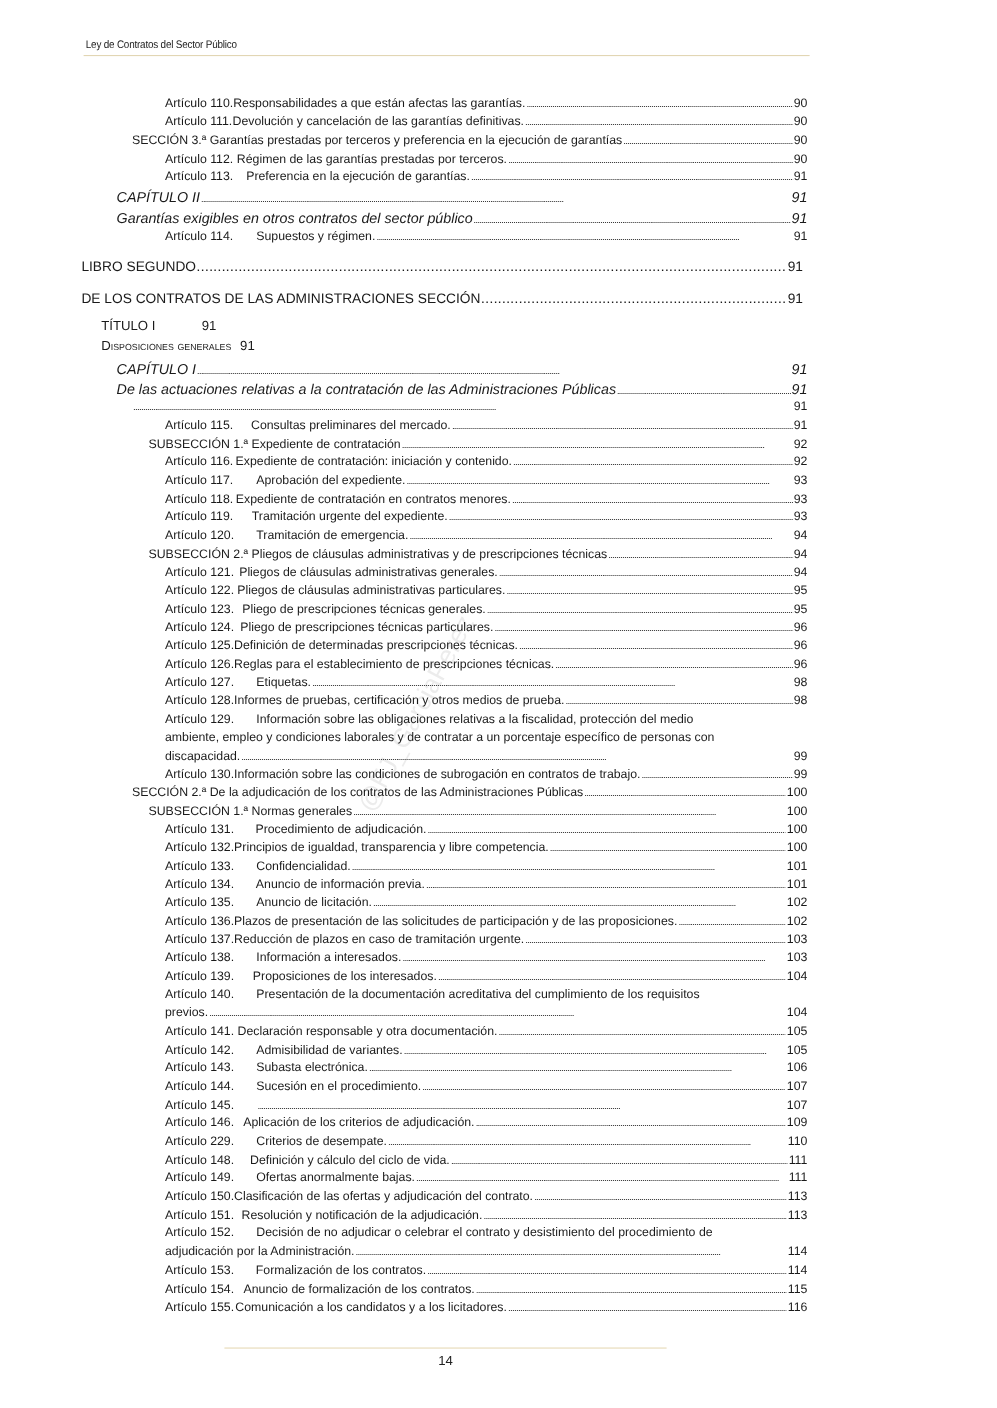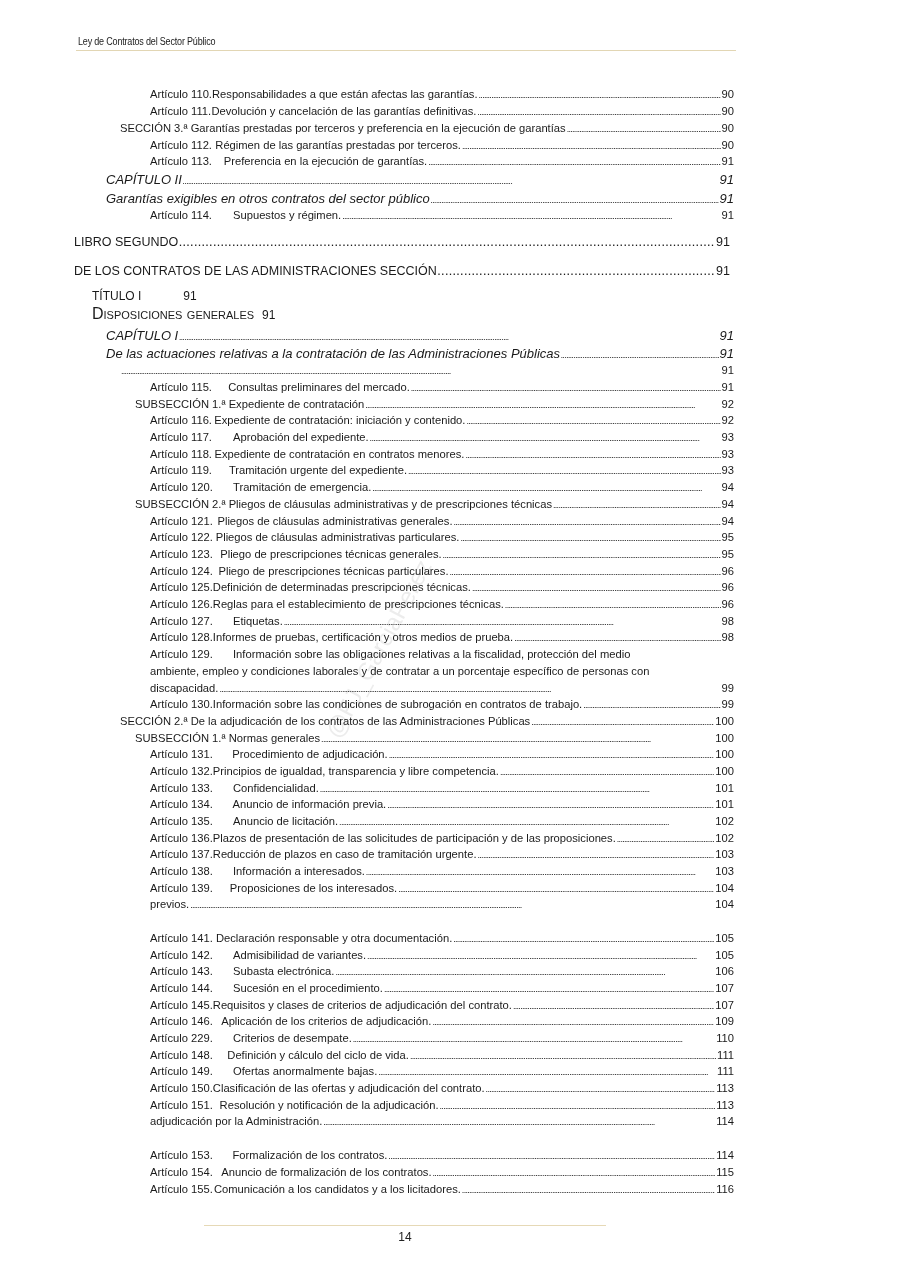--- a/index.html
+++ b/index.html
@@ -21,21 +21,21 @@
     .art { left: 150px; width: 584px; }
     .art .num { width: 83px; }
     .sec { left: 120px; width: 614px; }
     .subsec { left: 135px; width: 599px; justify-content: center; }
     .cap { left: 106px; width: 628px; font-style: italic; font-size: 13px; line-height: 19px; }
     .libro { left: 74px; width: 656px; font-weight: normal; font-size: 12.5px; line-height: 20px; }
     .libro .dots::after { letter-spacing: -0.6px; font-weight: bold; }
     .titulo { left: 92px; font-size: 12px; }
     .titulo .gap { display: inline-block; width: 42px; }
     .dispo { left: 92px; font-size: 12px; }
-    .dispo .sc { font-variant: small-caps; font-size: 16px; }
+    .dispo .sc { font-variant: small-caps; font-size: 12px; }
     .wrap { position: absolute; left: 150px; width: 584px; font-size: 11.2px; line-height: 16.8px; }
     .wrap .line { display: block; white-space: nowrap; }
     .wrap .last { display: flex; align-items: flex-start; }
     .wrap .last .dots { flex: 1 1 auto; overflow: hidden; margin: 0 1px; }
     .wrap .last .dots::after { content: ". . . . . . . . . . . . . . . . . . . . . . . . . . . . . . . . . . . . . . . . . . . . . . . . . . . . . . . . . . . . . . . . . . . . . . . . . . . . . . . . . . . . . . . . . . . . . . . . . . . . . . . . . . . . . . . . . . . . . . . . . . . . . . . . . . . . . . . . . . . . . . . . . . . . . . . . . . . . . . . . . . . . . . . . . . . . . . . . . . . . . . . . ";
                                letter-spacing: -1.6px; font-size: 9px; }
     .wrap .num { display: inline-block; width: 83px; }
     .watermark { position: absolute; left: 280px; top: 635px; font-size: 24px; color: #c9c9c9;
                  opacity: 0.35; transform: rotate(-62deg); transform-origin: center; white-space: nowrap; }
     .footer-rule { position: absolute; left: 204px; top: 1225px; width: 402px; height: 1px; background: #e6d9b6; }
@@ -302,20 +302,21 @@
       <span class="page">103</span>
     </div>
   <div class="entry art" style="top:880px">
       <span class="num">Artículo 139.</span>
       <span class="title">Proposiciones de los interesados.</span>
       <span class="dots"></span>
       <span class="page">104</span>
     </div>
 
   <div class="wrap" style="top:896px">
+    <span class="line"><span class="num">Artículo 140.</span><span>Presentación de la documentación acreditativa del cumplimiento de los requisitos</span></span>
     <span class="last">
         <span>previos.</span>
         <span class="dots"></span>
         <span>104</span>
       </span>
   </div>
 
   <div class="entry art" style="top:930px">
       <span class="num">Artículo 141.</span>
       <span class="title">Declaración responsable y otra documentación.</span>
@@ -335,21 +336,20 @@
       <span class="page">106</span>
     </div>
   <div class="entry art" style="top:980px">
       <span class="num">Artículo 144.</span>
       <span class="title">Sucesión en el procedimiento.</span>
       <span class="dots"></span>
       <span class="page">107</span>
     </div>
   <div class="entry art" style="top:997px">
       <span class="num">Artículo 145.</span>
-      <span class="title">Requisitos y clases de criterios de adjudicación del contrato.</span>
       <span class="dots"></span>
       <span class="page">107</span>
     </div>
   <div class="entry art" style="top:1013px">
       <span class="num">Artículo 146.</span>
       <span class="title">Aplicación de los criterios de adjudicación.</span>
       <span class="dots"></span>
       <span class="page">109</span>
     </div>
   <div class="entry art" style="top:1030px">
@@ -377,20 +377,21 @@
       <span class="page">113</span>
     </div>
   <div class="entry art" style="top:1097px">
       <span class="num">Artículo 151.</span>
       <span class="title">Resolución y notificación de la adjudicación.</span>
       <span class="dots"></span>
       <span class="page">113</span>
     </div>
 
   <div class="wrap" style="top:1113px">
+    <span class="line"><span class="num">Artículo 152.</span><span>Decisión de no adjudicar o celebrar el contrato y desistimiento del procedimiento de</span></span>
     <span class="last">
         <span>adjudicación por la Administración.</span>
         <span class="dots"></span>
         <span>114</span>
       </span>
   </div>
 
   <div class="entry art" style="top:1147px">
       <span class="num">Artículo 153.</span>
       <span class="title">Formalización de los contratos.</span>

